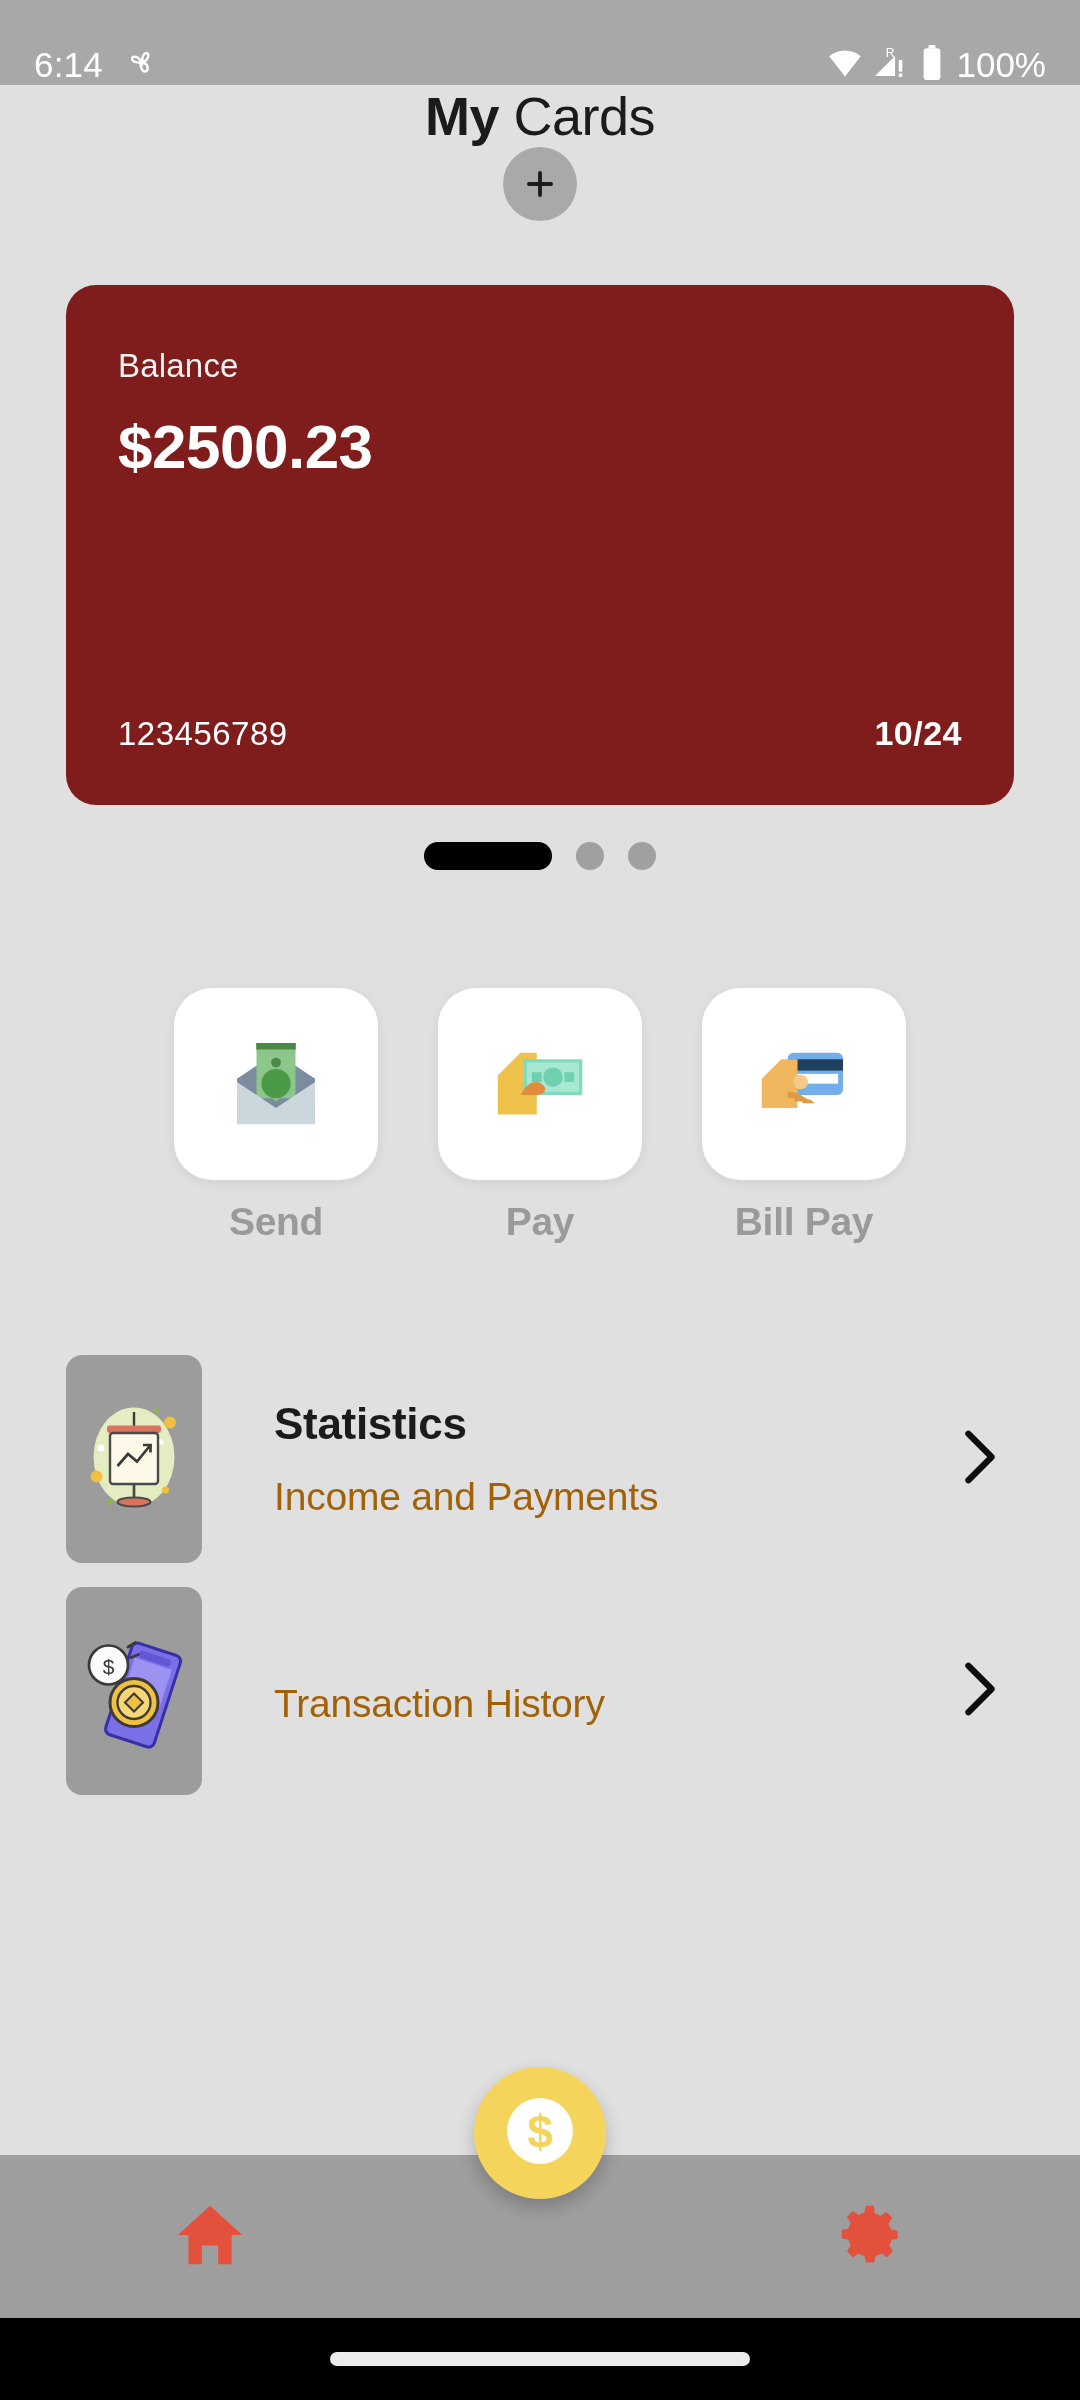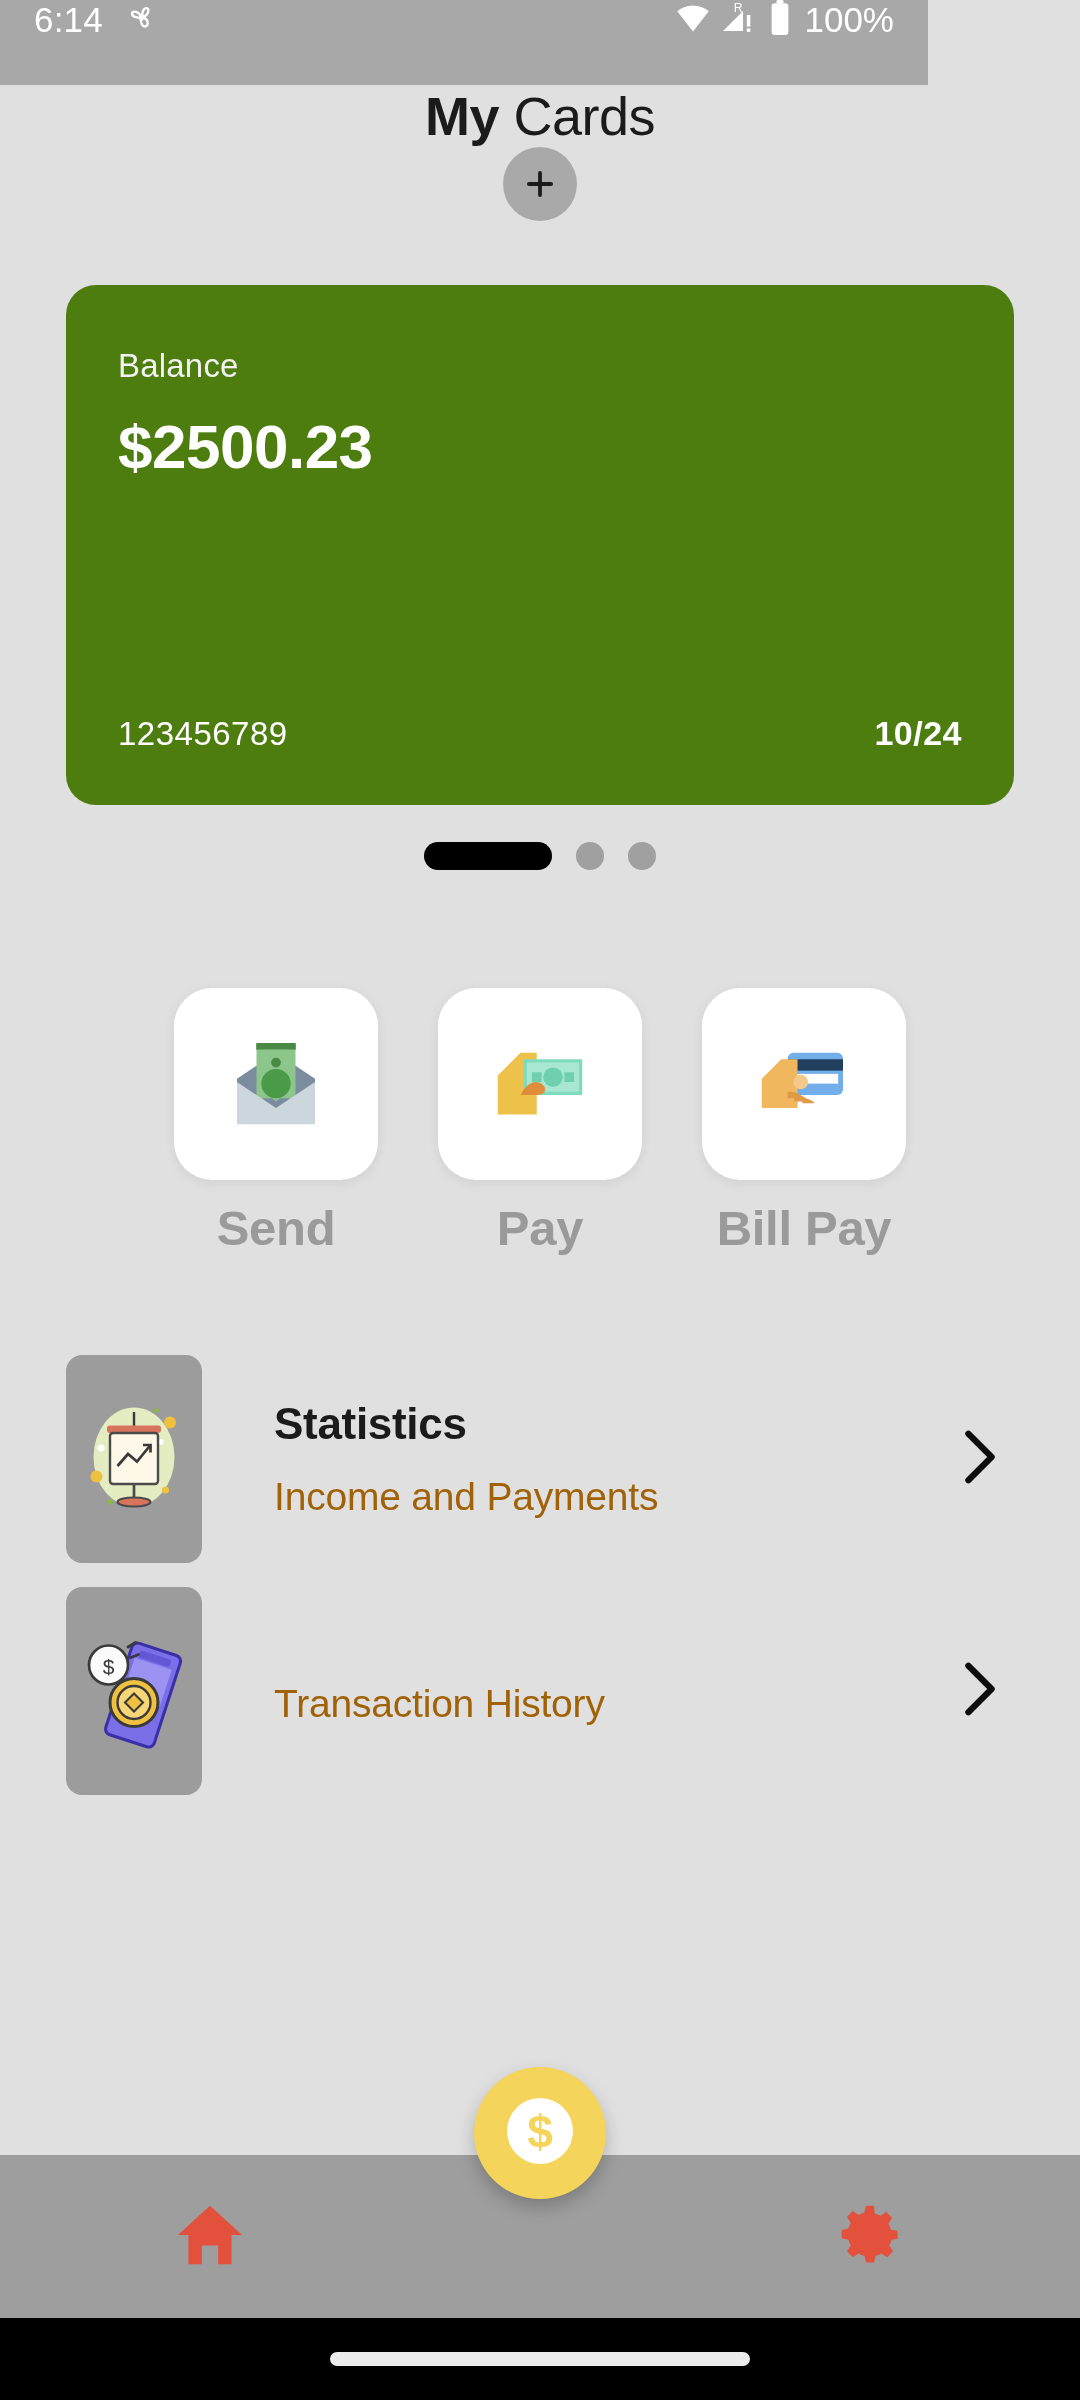--- a/index.html
+++ b/index.html
@@ -6,23 +6,23 @@
   html,body { width:1080px; height:2400px; }
   body {
     font-family:"Liberation Sans", sans-serif;
     background:#e0e0e0;
     overflow:hidden;
     position:relative;
   }
 
   
   .status-bar{
-    position:absolute; top:0; left:0; width:928px; height:85px;
+    position:absolute; top:0; left:0; width:1080px; height:85px;
     background:#a8a8a8;
-    display:flex; align-items:flex-start; justify-content:space-between;
+    display:flex; align-items:flex-end; justify-content:space-between;
     padding:0 34px;
     color:#ffffff;
   }
   .status-left{ display:flex; align-items:center; gap:22px; }
   .status-time{ font-size:35px; font-weight:400; letter-spacing:0.2px; }
   .status-right{ display:flex; align-items:center; gap:9px; }
   .status-battery-text{ font-size:35px; font-weight:400; margin-left:4px; }
 
   
   .header{
@@ -39,21 +39,21 @@
     background:#a9a9a9;
     display:flex; align-items:center; justify-content:center;
     border:none; cursor:pointer; flex:none;
   }
   .add-btn svg{ display:block; }
 
   
   .card{
     position:absolute; top:285px; left:66px;
     width:948px; height:520px;
-    background:#4d7c0f;
+    background:#7f1d1d;
     border-radius:30px;
     padding:62px 52px 52px 52px;
     display:flex; flex-direction:column;
     color:#ffffff;
   }
   .card-balance-label{ font-size:33px; font-weight:400; color:#f2f2f2; letter-spacing:0.2px; }
   .card-balance-amount{ font-size:62px; font-weight:700; margin-top:26px; letter-spacing:-0.5px; }
   .card-bottom{
     margin-top:auto;
     display:flex; align-items:center; justify-content:space-between;
@@ -75,21 +75,21 @@
     display:flex; justify-content:center; gap:60px;
   }
   .action{ width:204px; display:flex; flex-direction:column; align-items:center; }
   .action-tile{
     width:204px; height:192px; border-radius:38px;
     background:#ffffff;
     display:flex; align-items:center; justify-content:center;
     box-shadow:0 3px 12px rgba(0,0,0,0.07);
   }
   .action-label{
-    margin-top:20px; font-size:49px; font-weight:700;
+    margin-top:20px; font-size:39px; font-weight:700;
     color:#9a9a9a; letter-spacing:-0.3px; white-space:nowrap;
   }
 
   
   .menu{
     position:absolute; top:1355px; left:66px; width:948px;
     display:flex; flex-direction:column; gap:24px;
   }
   .menu-row{
     display:flex; align-items:center; height:208px; cursor:pointer;

